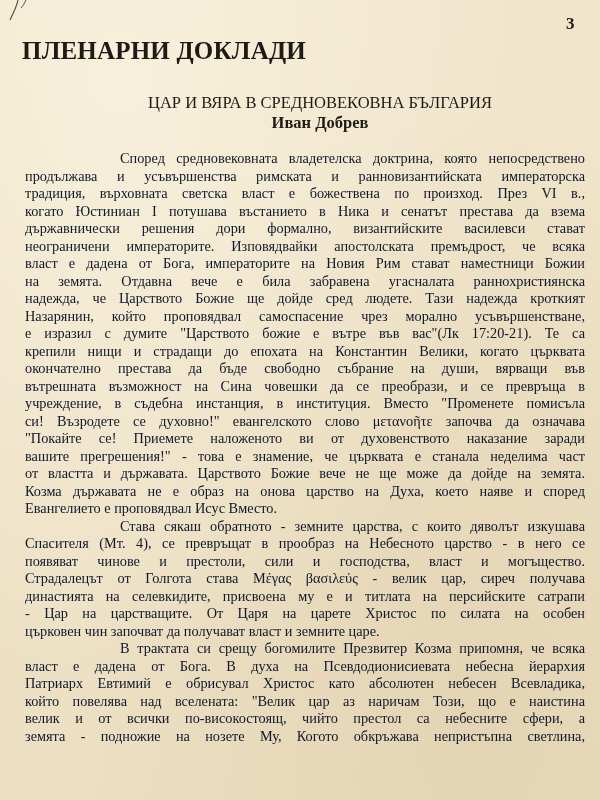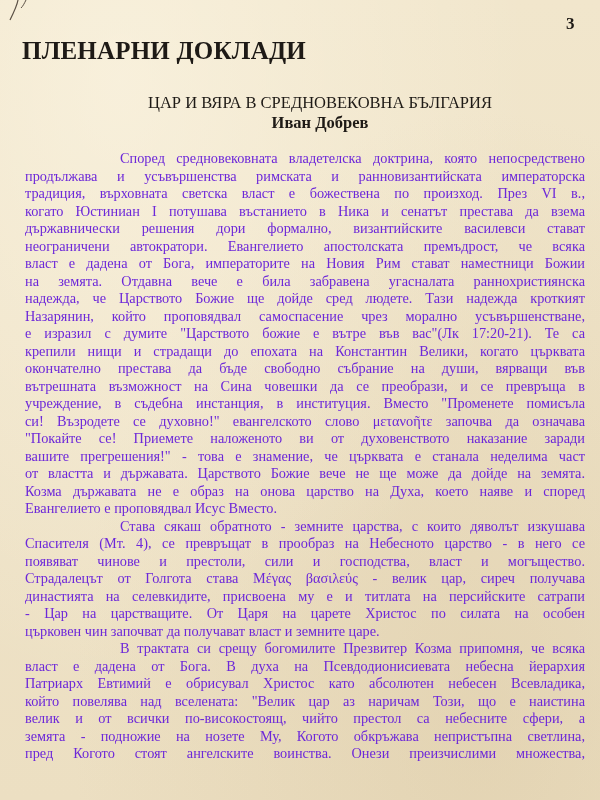--- a/index.html
+++ b/index.html
@@ -69,21 +69,21 @@
       box-sizing: border-box;
     }
     .body-text {
       position: absolute;
       left: 25px;
       top: 150px;
       width: 560px;
       font-size: 14.3px;
       line-height: 17.5px;
       text-align: justify;
-      color: #6d28d9;
+      color: #0f172a;
     }
     .line {
       display: block;
       text-align: justify;
       text-align-last: justify;
       white-space: nowrap;
       height: 17.5px;
       overflow: visible;
     }
     .line.last {
@@ -112,21 +112,21 @@
   <div class="author">Иван Добрев</div>
 
   <div class="body-text">
 
     <div>
       <span class="line indent-deep">Според средновековната владетелска доктрина, която непосредствено</span>
       <span class="line">продължава и усъвършенства римската и ранновизантийската императорска</span>
       <span class="line">традиция, върховната светска власт е божествена по произход. През VI в.,</span>
       <span class="line">когато Юстиниан I потушава въстанието в Ника и сенатът престава да взема</span>
       <span class="line">държавнически решения дори формално, византийските василевси стават</span>
-      <span class="line">неограничени автократори. Евангелието апостолската премъдрост, че всяка</span>
+      <span class="line">неограничени императорите. Изповядвайки апостолската премъдрост, че всяка</span>
       <span class="line">власт е дадена от Бога, императорите на Новия Рим стават наместници Божии</span>
       <span class="line">на земята. Отдавна вече е била забравена угасналата раннохристиянска</span>
       <span class="line">надежда, че Царството Божие ще дойде сред людете. Тази надежда кроткият</span>
       <span class="line">Назарянин, който проповядвал самоспасение чрез морално усъвършенстване,</span>
       <span class="line">е изразил с думите "Царството божие е вътре във вас"(Лк 17:20-21). Те са</span>
       <span class="line">крепили нищи и страдащи до епохата на Константин Велики, когато църквата</span>
       <span class="line">окончателно престава да бъде свободно събрание на души, вярващи във</span>
       <span class="line">вътрешната възможност на Сина човешки да се преобрази, и се превръща в</span>
       <span class="line">учреждение, в съдебна инстанция, в институция. Вместо "Променете помисъла</span>
       <span class="line">си! Възродете се духовно!" евангелското слово μετανοῆτε започва да означава</span>
@@ -147,16 +147,15 @@
       <span class="line last">църковен чин започват да получават власт и земните царе.</span>
     </div>
 
     <div>
       <span class="line indent-deep">В трактата си срещу богомилите Презвитер Козма припомня, че всяка</span>
       <span class="line">власт е дадена от Бога. В духа на Псевдодионисиевата небесна йерархия</span>
       <span class="line">Патриарх Евтимий е обрисувал Христос като абсолютен небесен Всевладика,</span>
       <span class="line">който повелява над вселената: "Велик цар аз наричам Този, що е наистина</span>
       <span class="line">велик и от всички по-високостоящ, чийто престол са небесните сфери, а</span>
       <span class="line">земята - подножие на нозете Му, Когото обкръжава непристъпна светлина,</span>
-      <span class="line">пред Когото стоят ангелските воинства. Онези преизчислими множества,</span>
     </div>
   </div>
 </div>
 
 </body></html>

